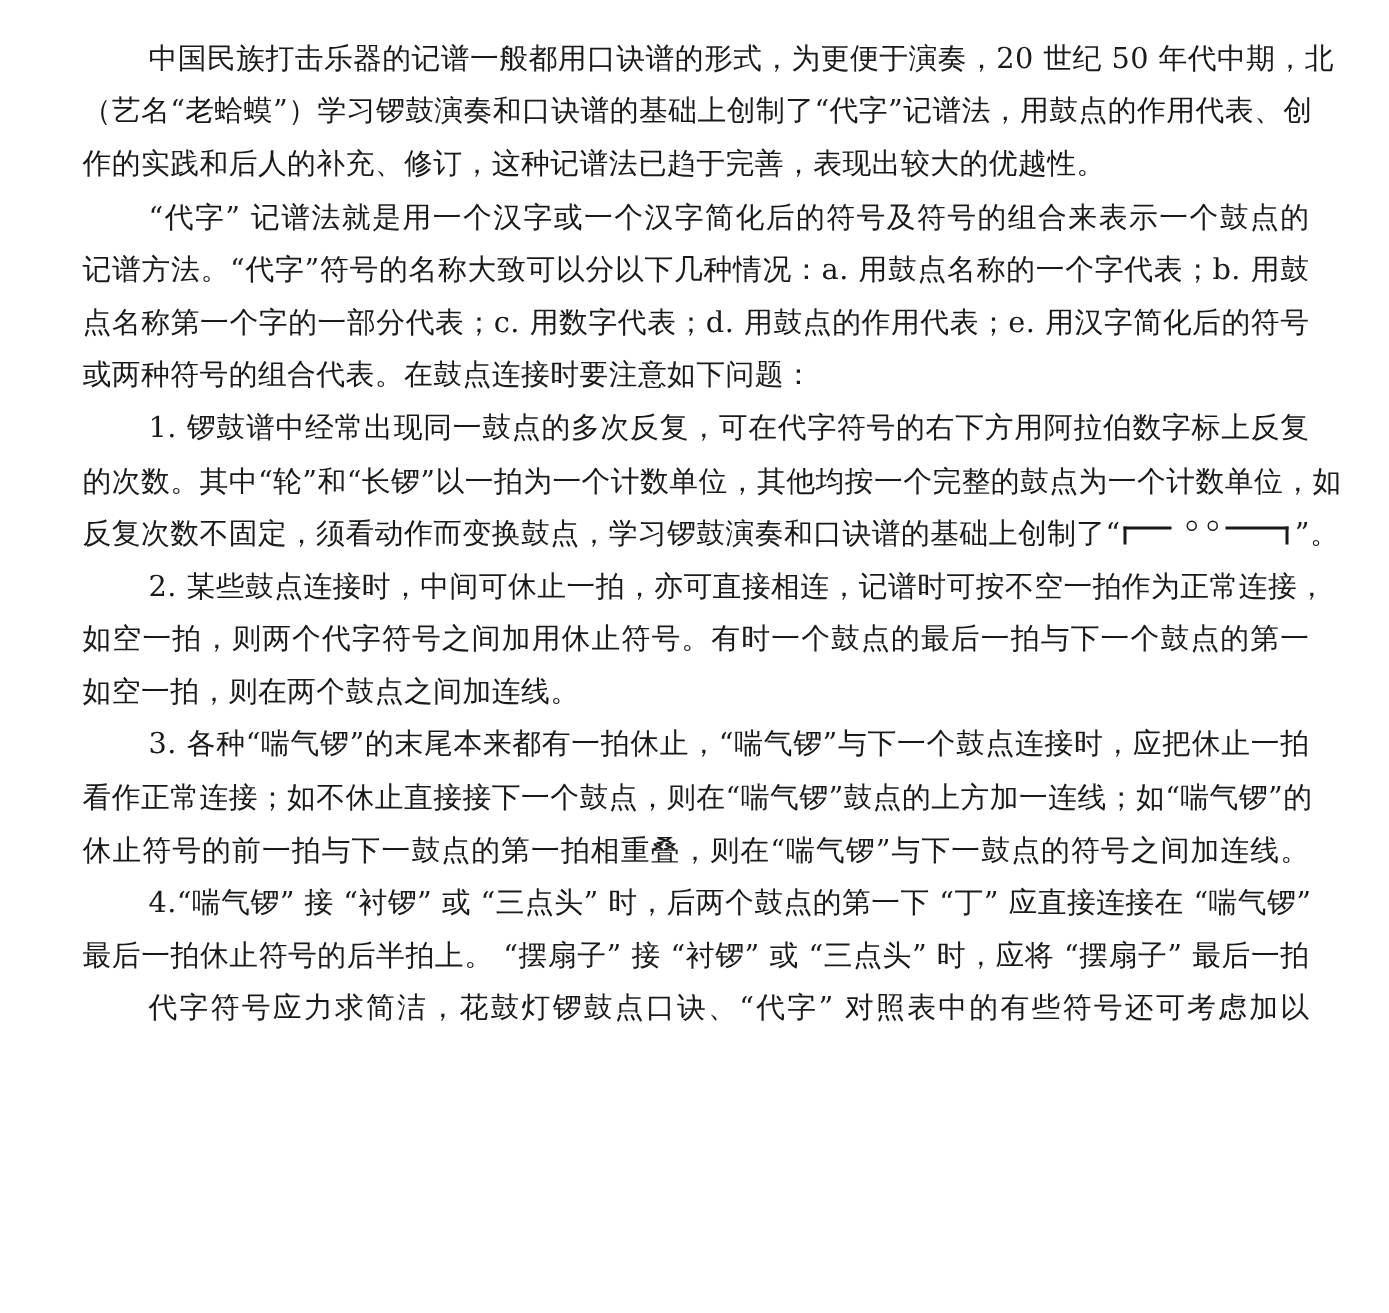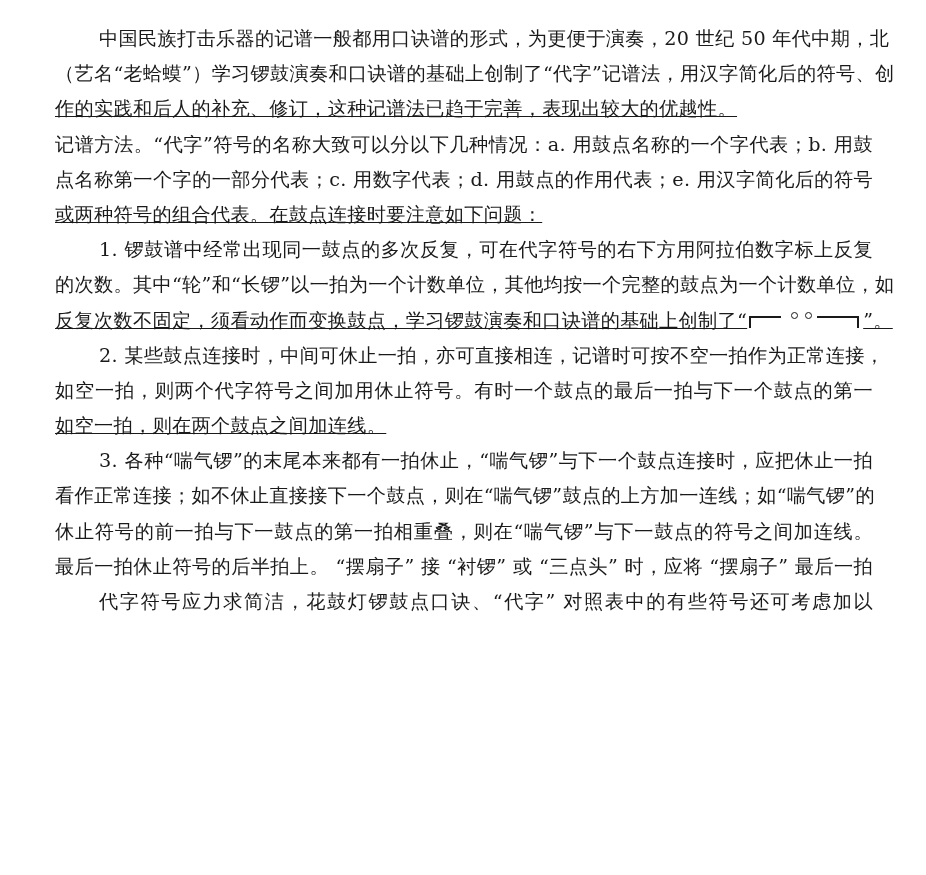--- a/index.html
+++ b/index.html
@@ -5,42 +5,43 @@
   html, body { margin:0; padding:0; background:#ffffff; }
   body { width:926px; height:875px; overflow:hidden; position:relative; }
   .page {
     position:absolute; left:55px; top:21px; width:818px;
     font-family: "DejaVu Serif", "Liberation Serif", serif;
     font-size:19.2px; color:#1a1a1a;
     line-height:35.2px;
     letter-spacing:0.3px;
   }
   .line { display:block; white-space:nowrap; height:35.2px; text-align:justify; text-align-last:justify; }
-  .line.last { text-align-last:left;text-decoration:underline; }
+  .line.last { text-align-last:left; }
   .indent { padding-left:44px; }
   .sym { display:inline-block; position:relative; width:112px; height:16px; vertical-align:-1px; margin:0 2px; }
   .sym .l { position:absolute; left:0; top:4px; width:2px; height:12px; background:#1a1a1a; }
   .sym .t1 { position:absolute; left:0; top:4px; width:32px; height:2px; background:#1a1a1a; }
   .sym .d1 { position:absolute; left:42px; top:0px; width:5px; height:5px; border:1.5px solid #1a1a1a; border-radius:50%; }
   .sym .d2 { position:absolute; left:56px; top:0px; width:5px; height:5px; border:1.5px solid #1a1a1a; border-radius:50%; }
   .sym .t2 { position:absolute; left:68px; top:4px; width:42px; height:2px; background:#1a1a1a; }
   .sym .r { position:absolute; left:108px; top:4px; width:2px; height:12px; background:#1a1a1a; }
 </style>
 </head>
 <body>
 
 <div class="page">
 
   <div>
     <span class="line indent">中国民族打击乐器的记谱一般都用口诀谱的形式，为更便于演奏，20 世纪 50 年代中期，北</span>
-    <span class="line">（艺名“老蛤蟆”）学习锣鼓演奏和口诀谱的基础上创制了“代字”记谱法，用汉字简化后的符号、创</span>
+    <span class="line">（艺名“老蛤蟆”）学习锣鼓演奏和口诀谱的基础上创制了“代字”记谱法，用鼓点的作用代表、创</span>
     <span class="line last">作的实践和后人的补充、修订，这种记谱法已趋于完善，表现出较大的优越性。</span>
   </div>
 
   <div>
+    <span class="line indent">“代字” 记谱法就是用一个汉字或一个汉字简化后的符号及符号的组合来表示一个鼓点的</span>
     <span class="line">记谱方法。“代字”符号的名称大致可以分以下几种情况：a. 用鼓点名称的一个字代表；b. 用鼓</span>
     <span class="line">点名称第一个字的一部分代表；c. 用数字代表；d. 用鼓点的作用代表；e. 用汉字简化后的符号</span>
     <span class="line last">或两种符号的组合代表。在鼓点连接时要注意如下问题：</span>
   </div>
 
   <div>
     <span class="line indent">1. 锣鼓谱中经常出现同一鼓点的多次反复，可在代字符号的右下方用阿拉伯数字标上反复</span>
     <span class="line">的次数。其中“轮”和“长锣”以一拍为一个计数单位，其他均按一个完整的鼓点为一个计数单位，如</span>
     <span class="line last"><span>反复次数不固定，须看动作而变换鼓点，学习锣鼓演奏和口诀谱的基础上创制了“</span><span class="sym"><span class="l"></span><span class="t1"></span><span class="d1"></span><span class="d2"></span><span class="t2"></span><span class="r"></span></span><span>”。</span></span>
   </div>
@@ -51,20 +52,21 @@
     <span class="line last">如空一拍，则在两个鼓点之间加连线。</span>
   </div>
 
   <div>
     <span class="line indent">3. 各种“喘气锣”的末尾本来都有一拍休止，“喘气锣”与下一个鼓点连接时，应把休止一拍</span>
     <span class="line">看作正常连接；如不休止直接接下一个鼓点，则在“喘气锣”鼓点的上方加一连线；如“喘气锣”的</span>
     <span class="line">休止符号的前一拍与下一鼓点的第一拍相重叠，则在“喘气锣”与下一鼓点的符号之间加连线。</span>
   </div>
 
   <div>
+    <span class="line indent">4.“喘气锣” 接 “衬锣” 或 “三点头” 时，后两个鼓点的第一下 “丁” 应直接连接在 “喘气锣”</span>
     <span class="line">最后一拍休止符号的后半拍上。 “摆扇子” 接 “衬锣” 或 “三点头” 时，应将 “摆扇子” 最后一拍</span>
   </div>
 
 
   <div>
     <span class="line indent">代字符号应力求简洁，花鼓灯锣鼓点口诀、“代字” 对照表中的有些符号还可考虑加以</span>
   </div>
 
 </div>
 

